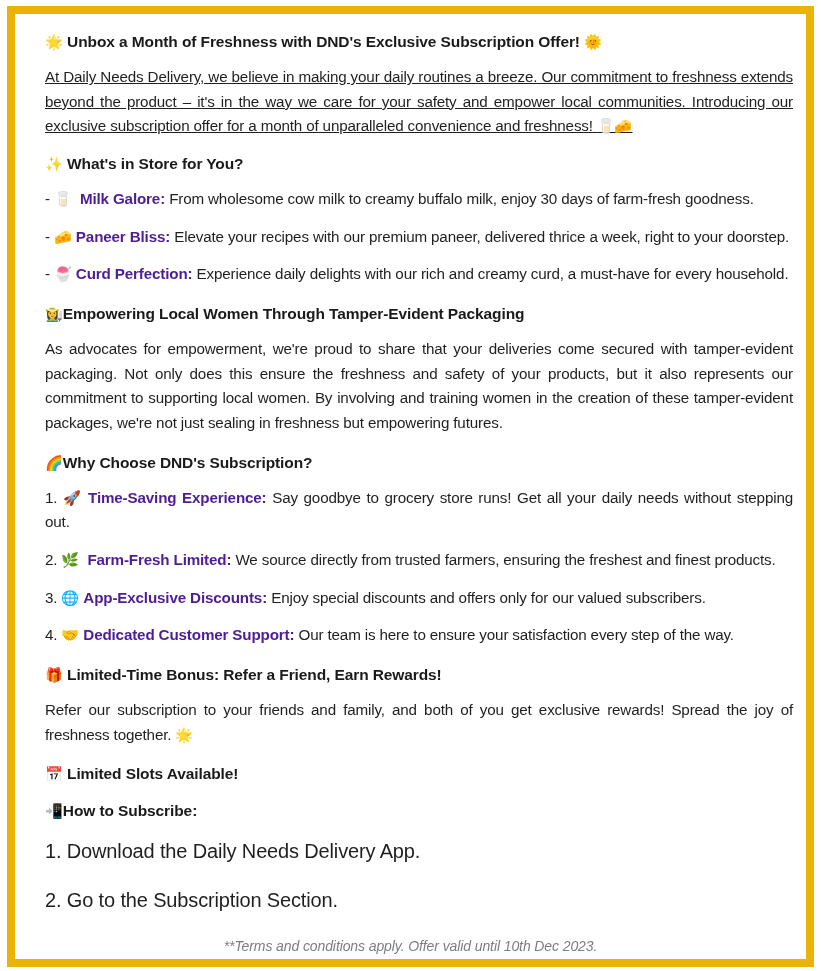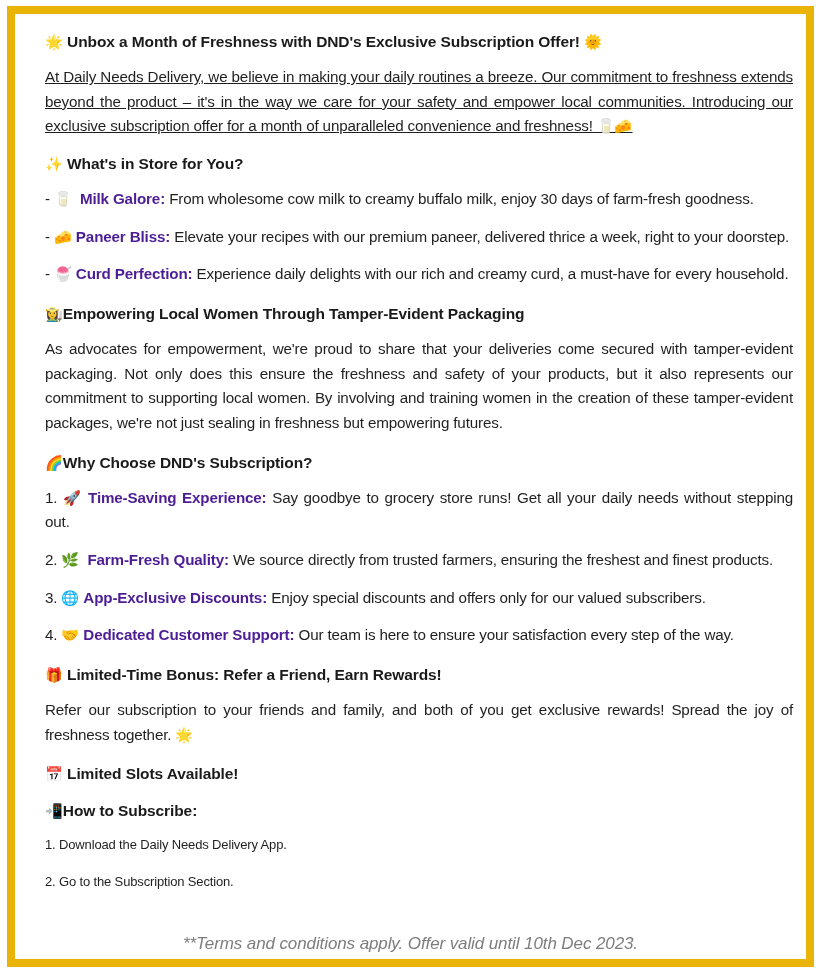--- a/index.html
+++ b/index.html
@@ -76,21 +76,21 @@
     line-height: 1.62;
     margin: 0 0 13px 0;
     text-align: justify;
     text-justify: inter-word;
     letter-spacing: -0.15px;
   }
   p.item:last-of-type {
     text-align: left;
   }
   p.step {
-    font-size: 13px;
+    font-size: 20px;
     color: #1f1f1f;
     line-height: 1.6;
     margin: 0 0 17px 0;
     text-align: left;
     letter-spacing: -0.15px;
   }
   b, .bold {
     font-weight: bold;
     color: #4c1d95;
   }
@@ -98,21 +98,21 @@
     font-family: "DejaVu Sans", sans-serif;
     font-weight: normal;
     font-size: 14.4px;
   }
   .footer {
     position: absolute;
     left: 0;
     right: 0;
     bottom: 5px;
     text-align: center;
-    font-size: 17px;
+    font-size: 14px;
     font-style: italic;
     color: #7d7d7d;
     letter-spacing: -0.1px;
   }
 </style>
 </head>
 <body>
 
 <div class="page">
   <div class="frame">
@@ -143,21 +143,21 @@
         </div>
 
         <p class="body">As advocates for empowerment, we're proud to share that your deliveries come secured with tamper-evident packaging. Not only does this ensure the freshness and safety of your products, but it also represents our commitment to supporting local women. By involving and training women in the creation of these tamper-evident packages, we're not just sealing in freshness but empowering futures.</p>
 
         <div class="h-line gap-top">
           <span class="emoji">🌈</span><span>Why Choose DND's Subscription?</span>
         </div>
 
         <p class="item"><span>1.</span> <span class="emoji">🚀</span> <b>Time-Saving Experience:</b> <span>Say goodbye to grocery store runs! Get all your daily needs without stepping out.</span></p>
 
-        <p class="item"><span>2.</span> <span class="emoji">🌿</span>&nbsp; <b>Farm-Fresh Quality:</b> <span>We source directly from trusted farmers, ensuring the freshest and finest products.</span></p>
+        <p class="item"><span>2.</span> <span class="emoji">🌿</span>&nbsp; <b>Farm-Fresh Limited:</b> <span>We source directly from trusted farmers, ensuring the freshest and finest products.</span></p>
 
         <p class="item"><span>3.</span> <span class="emoji">🌐</span> <b>App-Exclusive Discounts:</b> <span>Enjoy special discounts and offers only for our valued subscribers.</span></p>
 
         <p class="item"><span>4.</span> <span class="emoji">🤝</span> <b>Dedicated Customer Support:</b> <span>Our team is here to ensure your satisfaction every step of the way.</span></p>
 
         <div class="h-line gap-top">
           <span class="emoji">🎁</span> <span>Limited-Time Bonus: Refer a Friend, Earn Rewards!</span>
         </div>
 
         <p class="body"><span>Refer our subscription to your friends and family, and both of you get exclusive rewards! Spread the joy of freshness together.</span> <span class="emoji">🌟</span></p>

